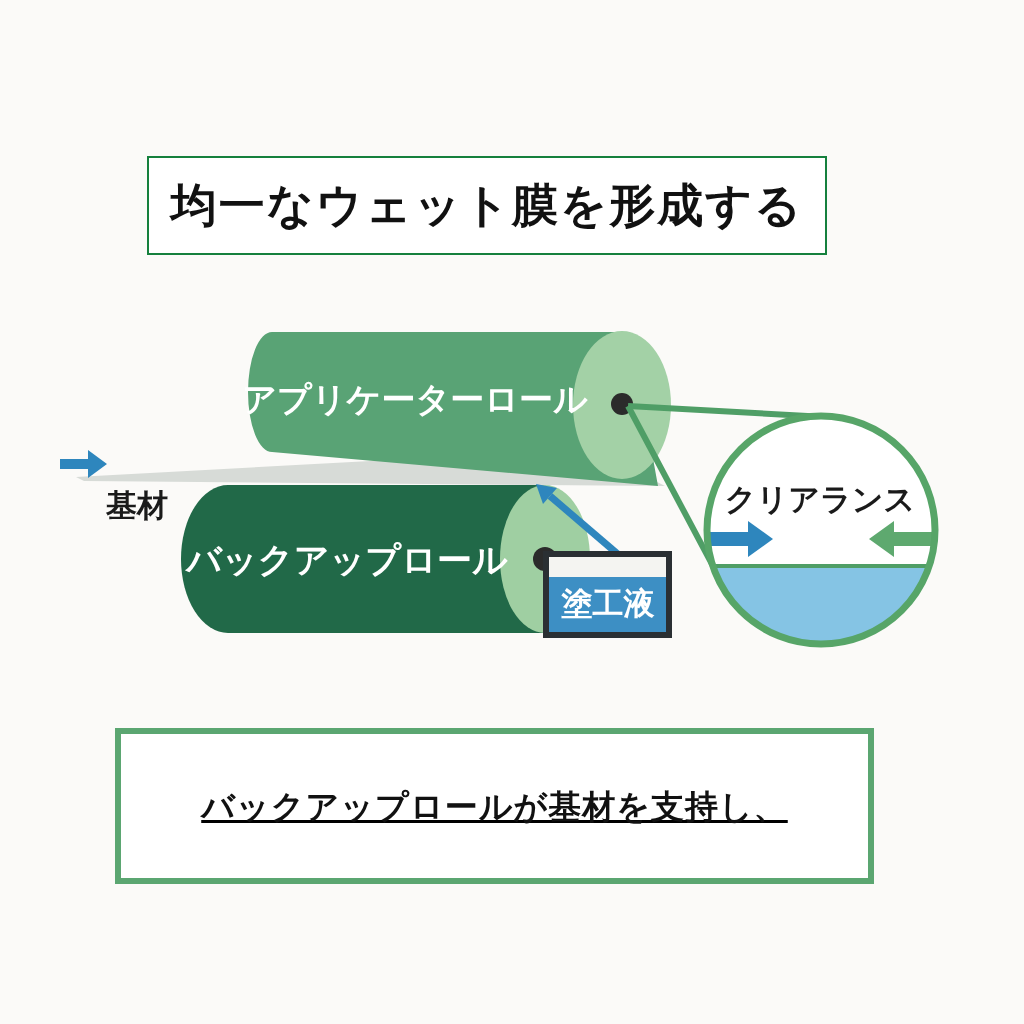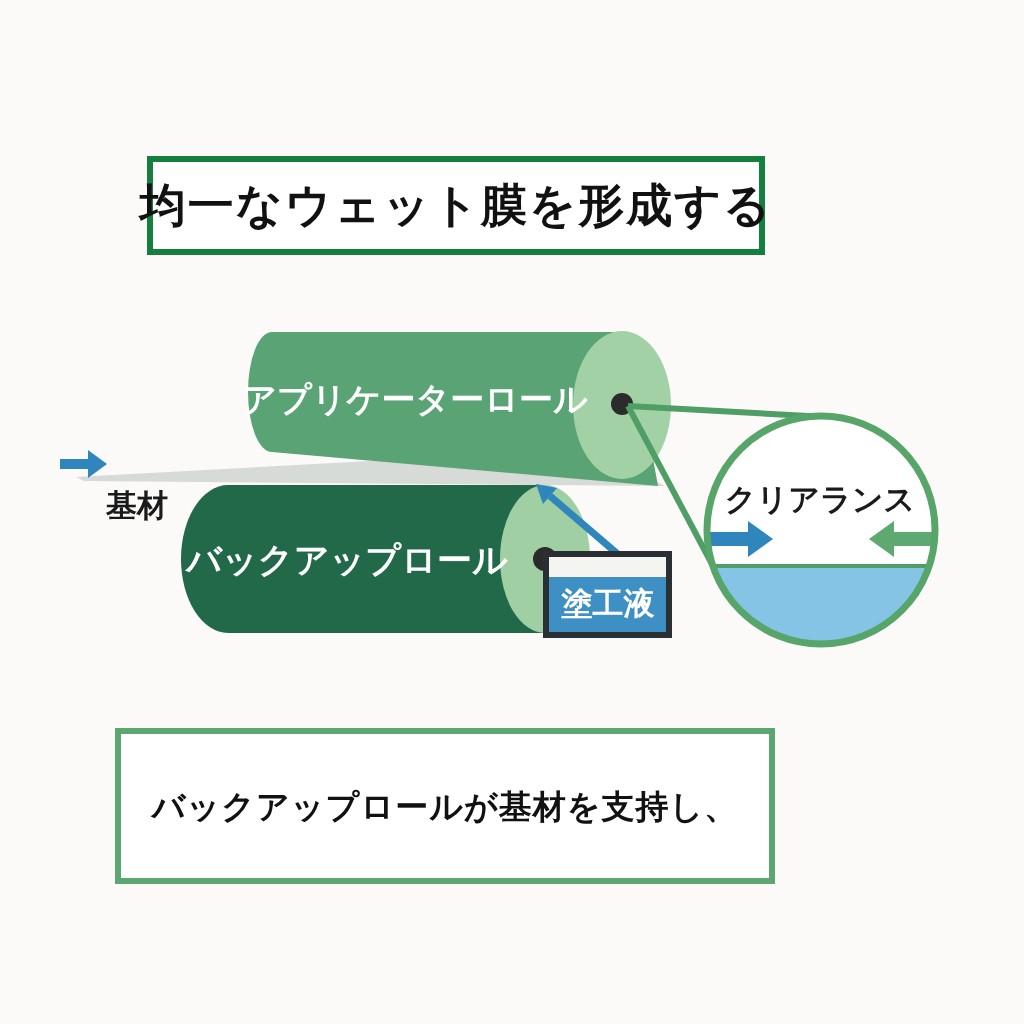--- a/index.html
+++ b/index.html
@@ -6,29 +6,30 @@
   body{
     width:1024px;height:1024px;position:relative;overflow:hidden;
     background:#fbfaf8;
     font-family:"Liberation Sans","DejaVu Sans",sans-serif;
   }
   .box{
     position:absolute;box-sizing:border-box;background:#ffffff;
     display:flex;align-items:center;justify-content:center;flex-direction:column;
   }
   #title-box{
-    left:147px;top:156px;width:618px;height:99px;
-    border:6px solid #15803d;
+    left:147px;top:156px;width:680px;height:99px;
+    border:2px solid #15803d;
   }
   #title-box .t{
     font-size:46px;font-weight:bold;color:#111;letter-spacing:2px;white-space:nowrap;
   }
   #caption-box{
-    left:115px;top:728px;width:660px;height:156px;
+    left:115px;top:728px;width:759px;height:156px;
     border:6px solid #5ba671;
+    text-decoration:underline;
   }
   .cap-line{
     font-size:33px;font-weight:bold;color:#111;line-height:45px;
     letter-spacing:1px;white-space:nowrap;text-align:center;
   }
   #diagram{position:absolute;left:0;top:0;}
   text{font-family:"Liberation Sans","DejaVu Sans",sans-serif;font-weight:bold;}
   .roll-label{fill:#ffffff;}
   .dark-label{fill:#1a1a1a;}
 </style>

